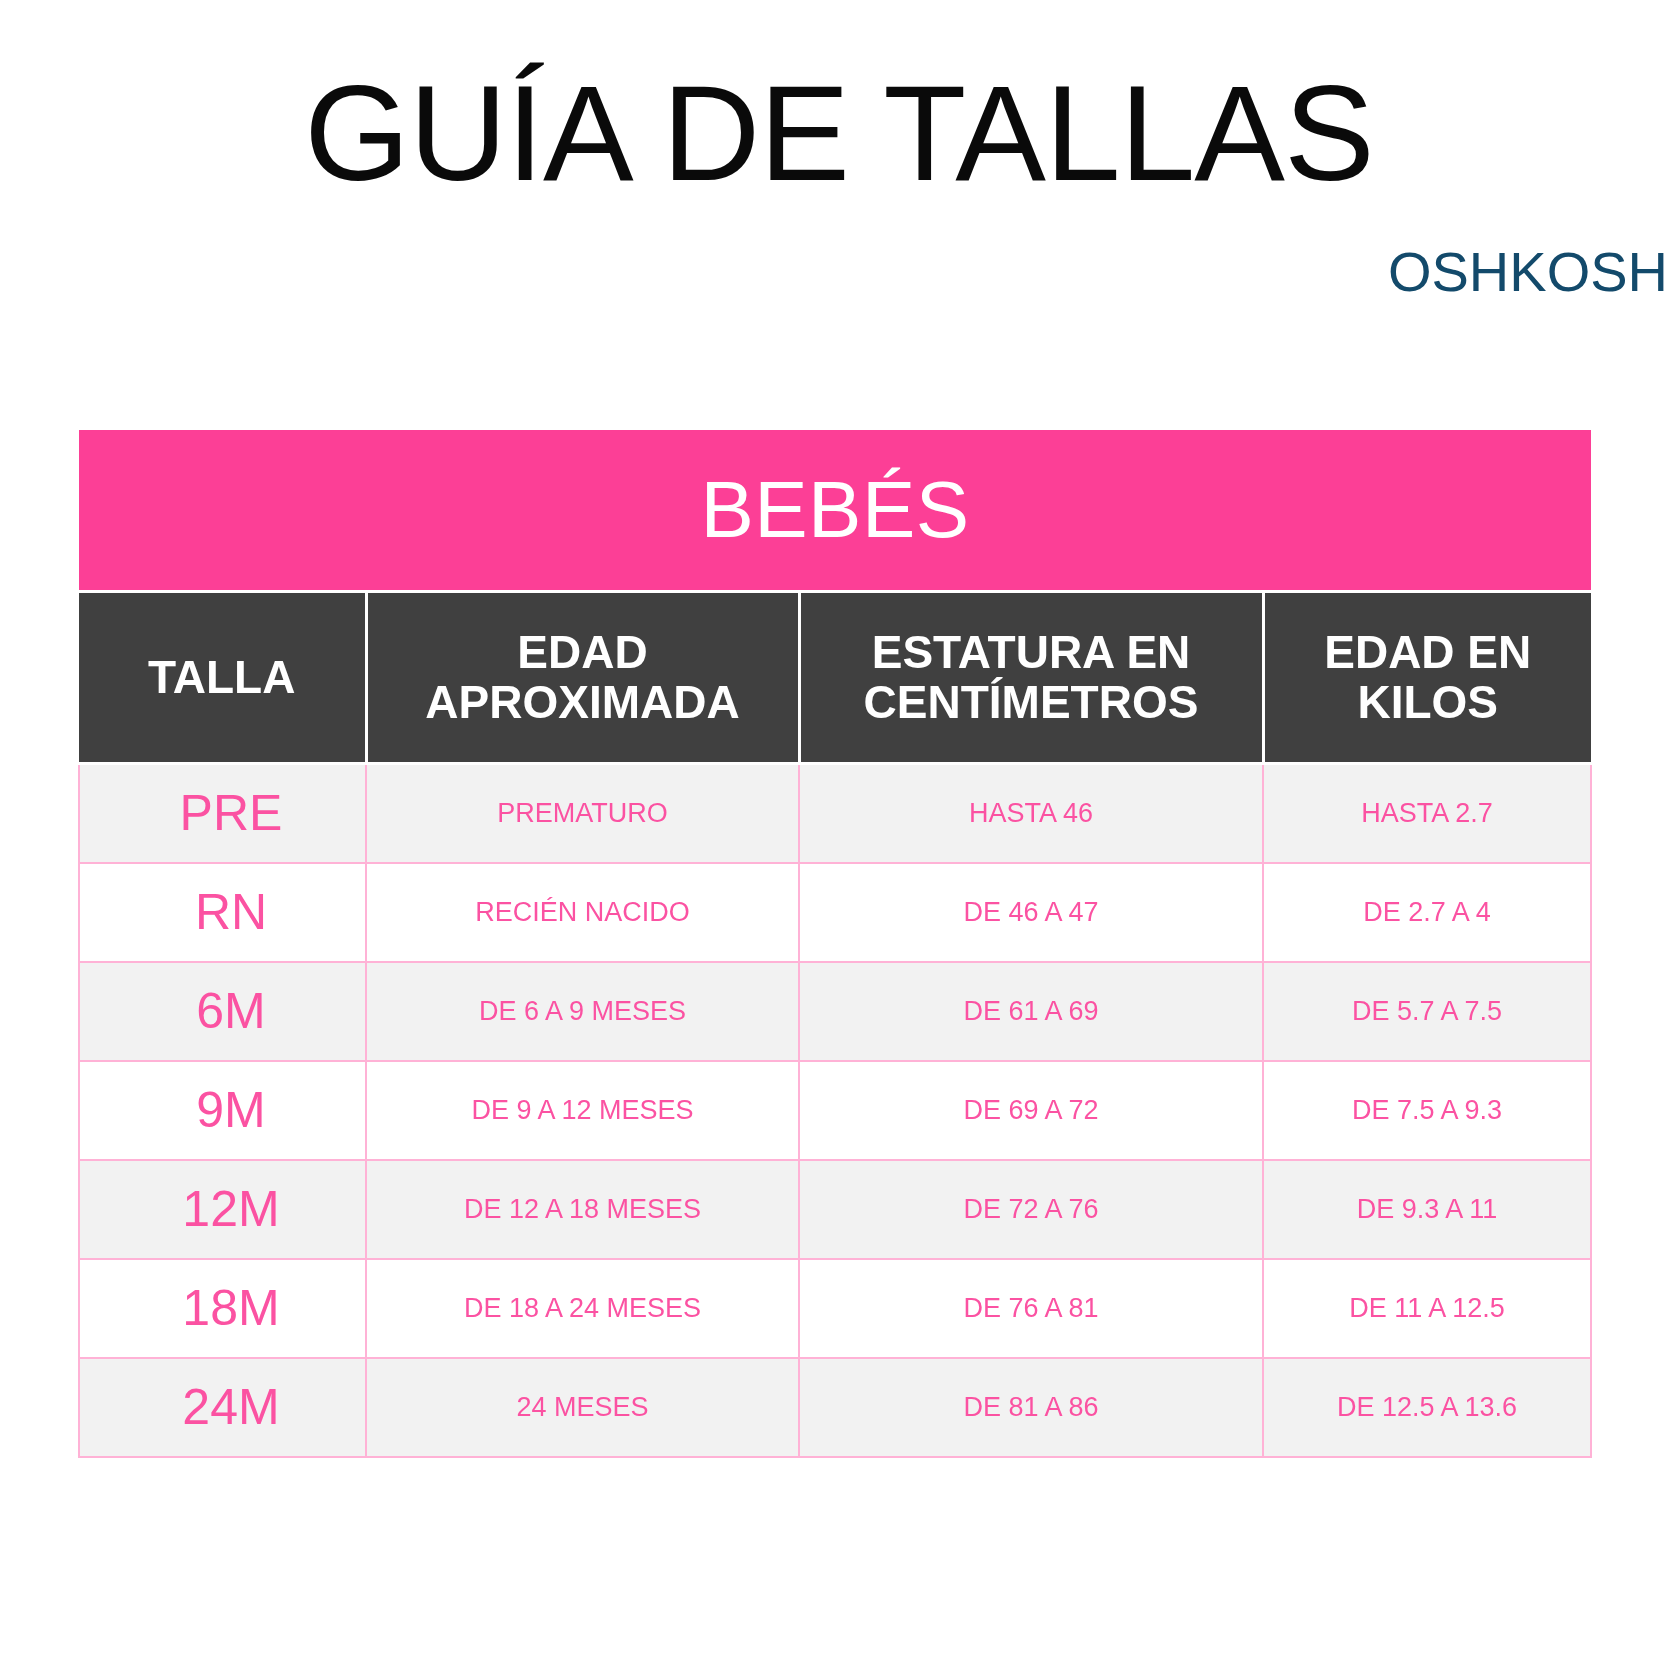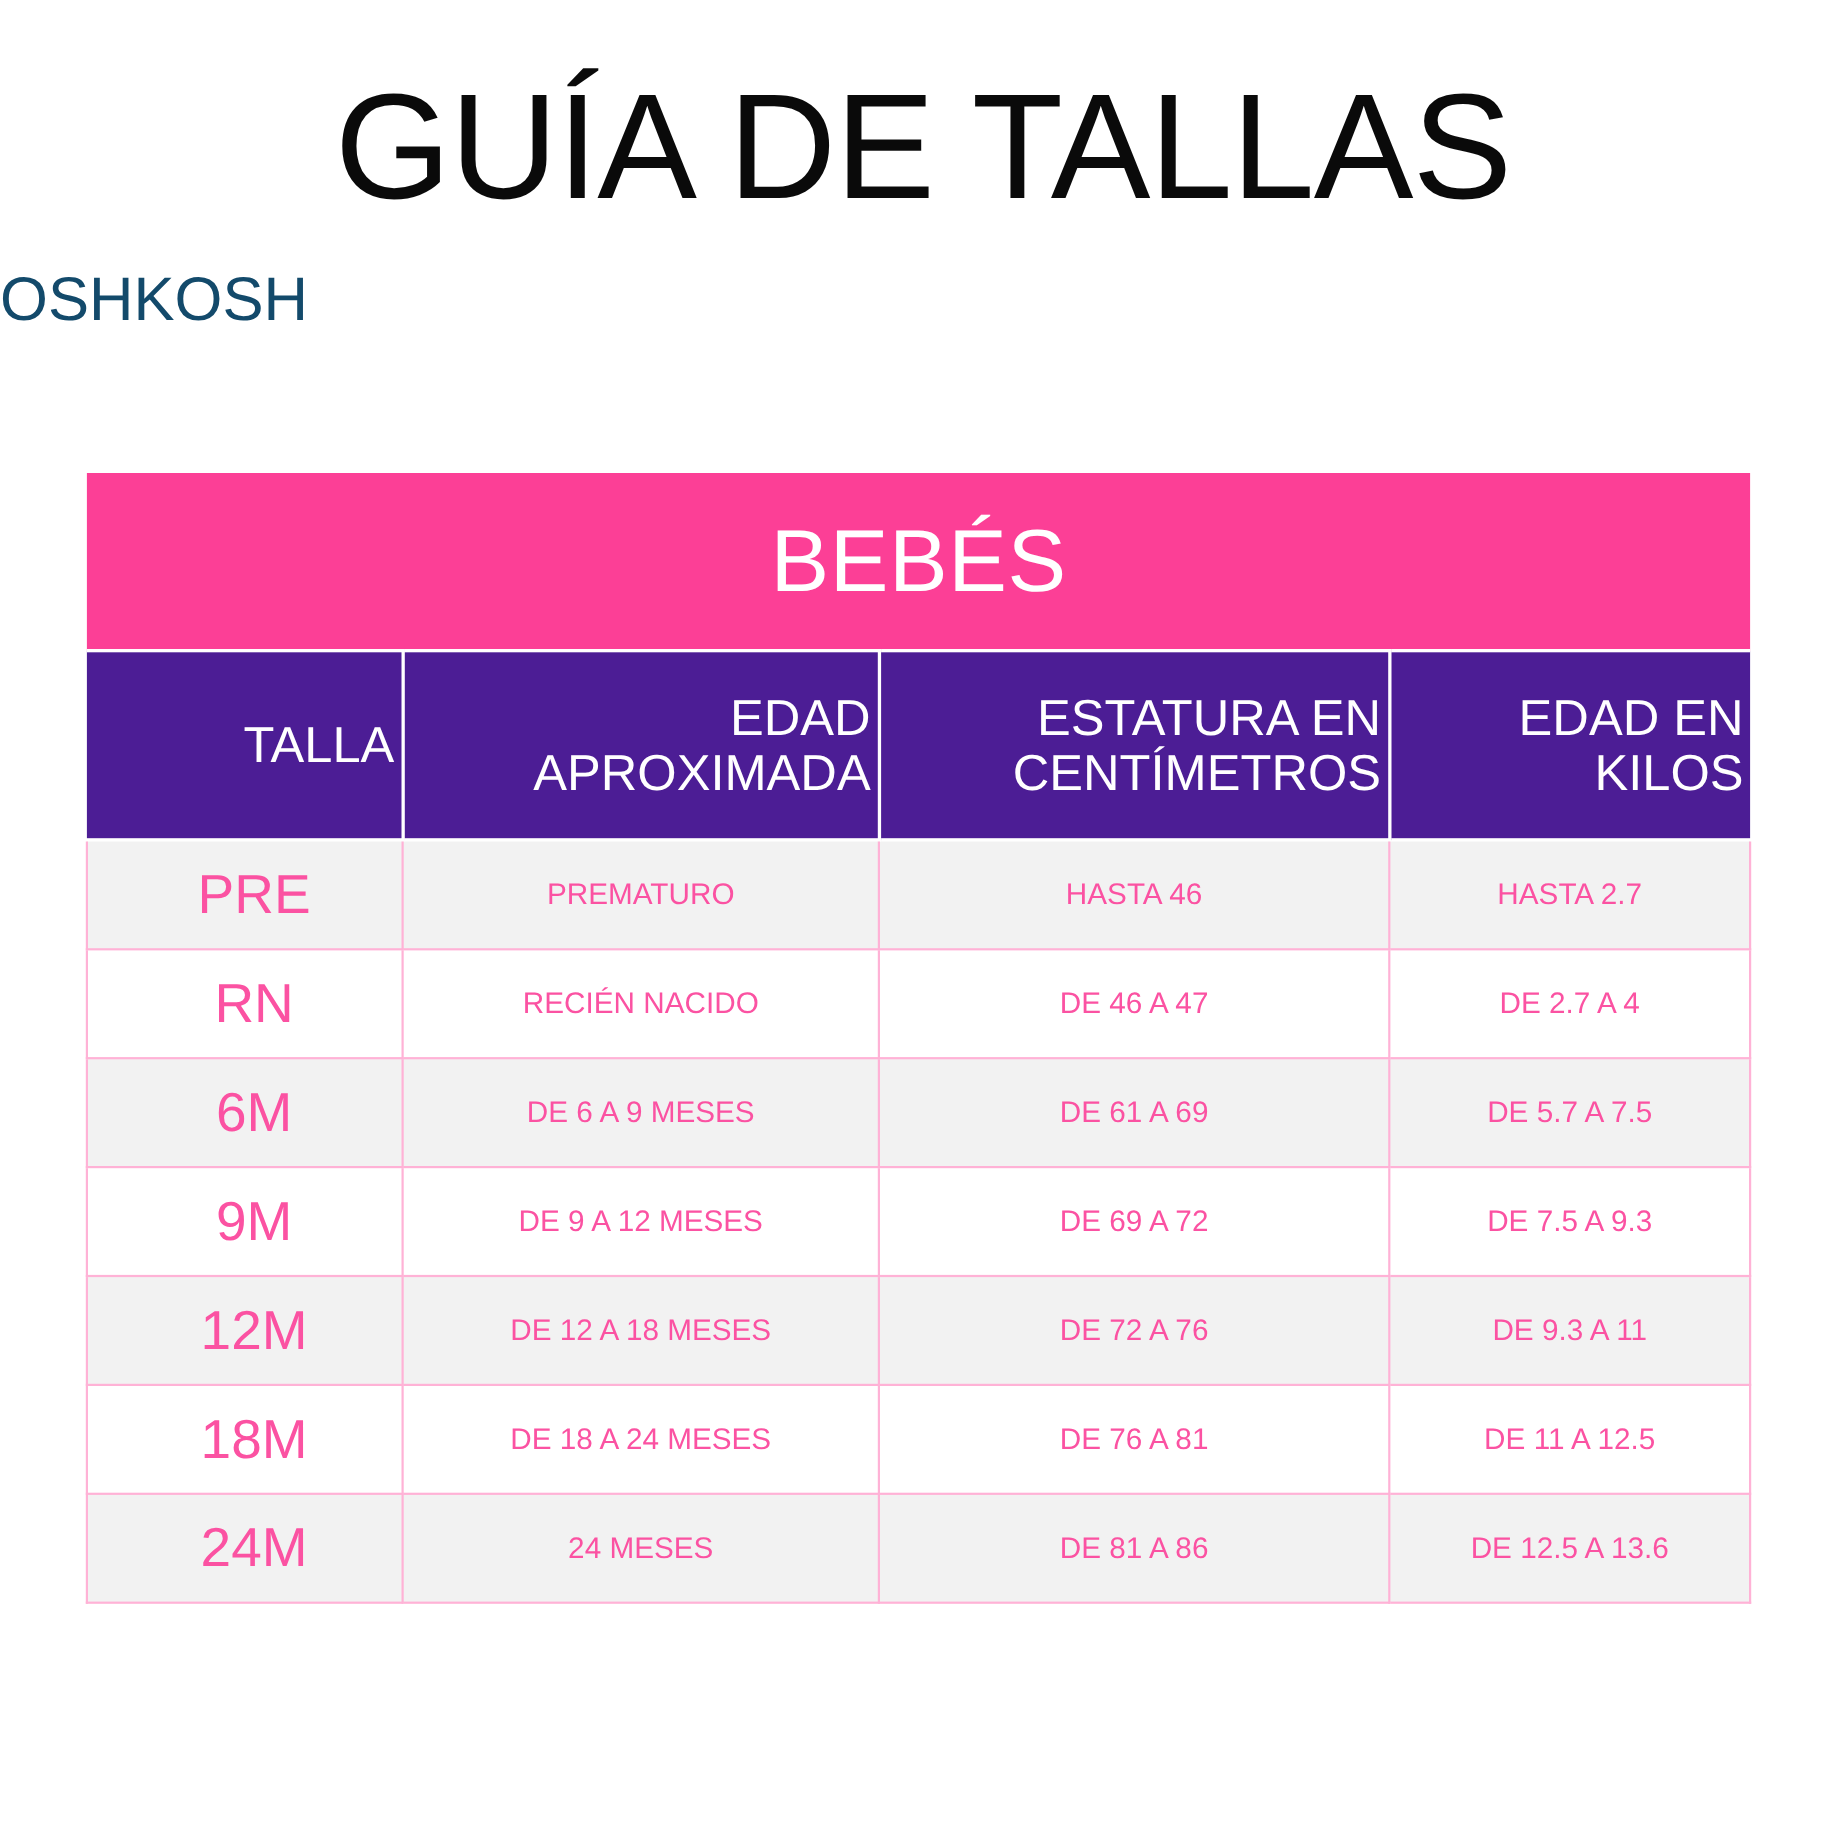--- a/index.html
+++ b/index.html
@@ -23,21 +23,21 @@
     text-align: center;
     font-size: 136px;
     font-weight: 400;
     color: #0a0a0a;
     letter-spacing: -1px;
     line-height: 1.05;
     margin: 62px 0 0 10px;
     white-space: nowrap;
   }
   .brand {
-    text-align: left;
+    text-align: right;
     font-size: 56px;
     font-weight: 400;
     color: #134a6b;
     letter-spacing: 0px;
     margin: 34px 0 0 0;
   }
   .table-wrap {
     position: absolute;
     left: 78px;
     top: 368px;
@@ -58,26 +58,26 @@
     color: #ffffff;
     text-align: center;
     font-size: 80px;
     font-weight: 400;
     height: 160px;
     padding: 0;
     letter-spacing: 0.5px;
     border: none;
   }
   thead.sub th {
-    background: #4c1d95;
+    background: #404040;
     color: #ffffff;
     font-size: 46px;
-    font-weight: 400;
+    font-weight: 700;
     line-height: 1.08;
-    text-align: right;
+    text-align: center;
     height: 172px;
     padding: 4px 6px;
     border-left: 3px solid #ffffff;
     border-right: 3px solid #ffffff;
     border-top: 3px solid #ffffff;
     border-bottom: 3px solid #ffffff;
     vertical-align: middle;
     box-sizing: border-box;
   }
   thead.sub th:first-child { border-left: none; }

